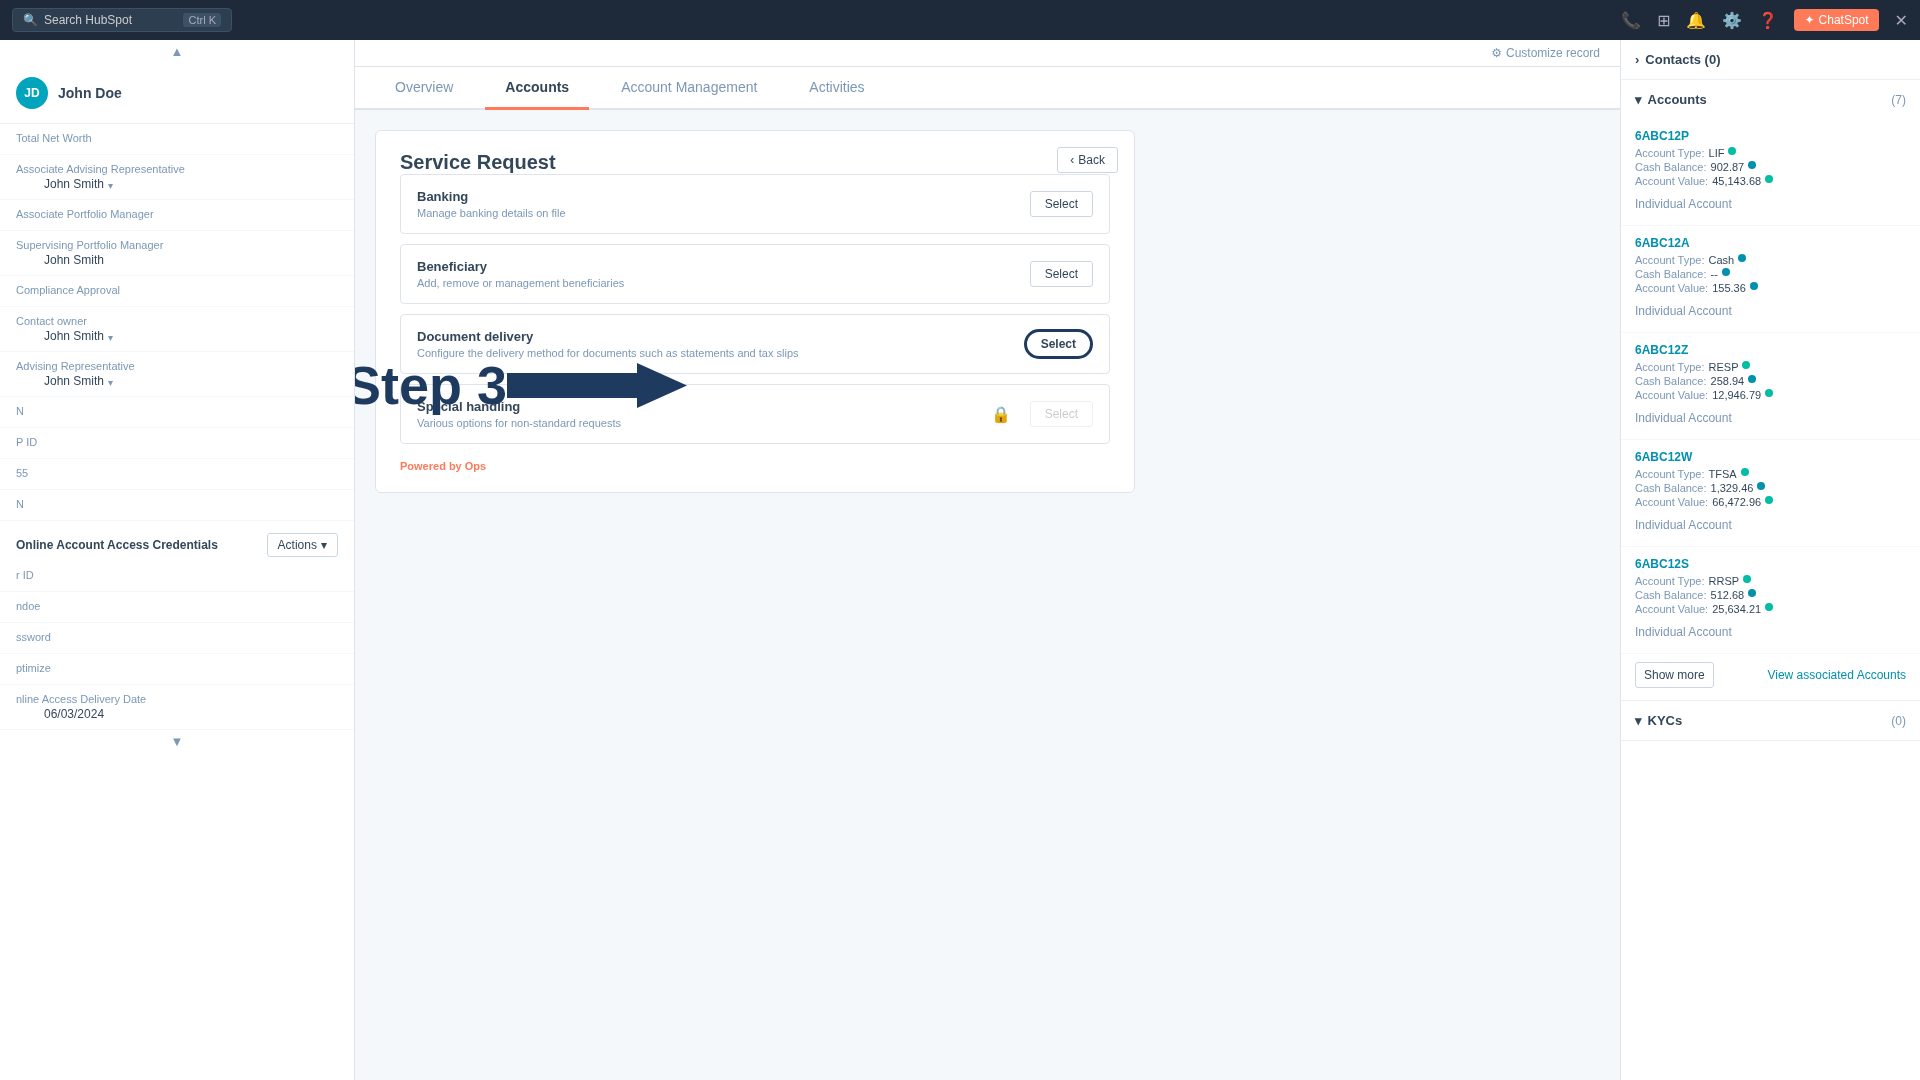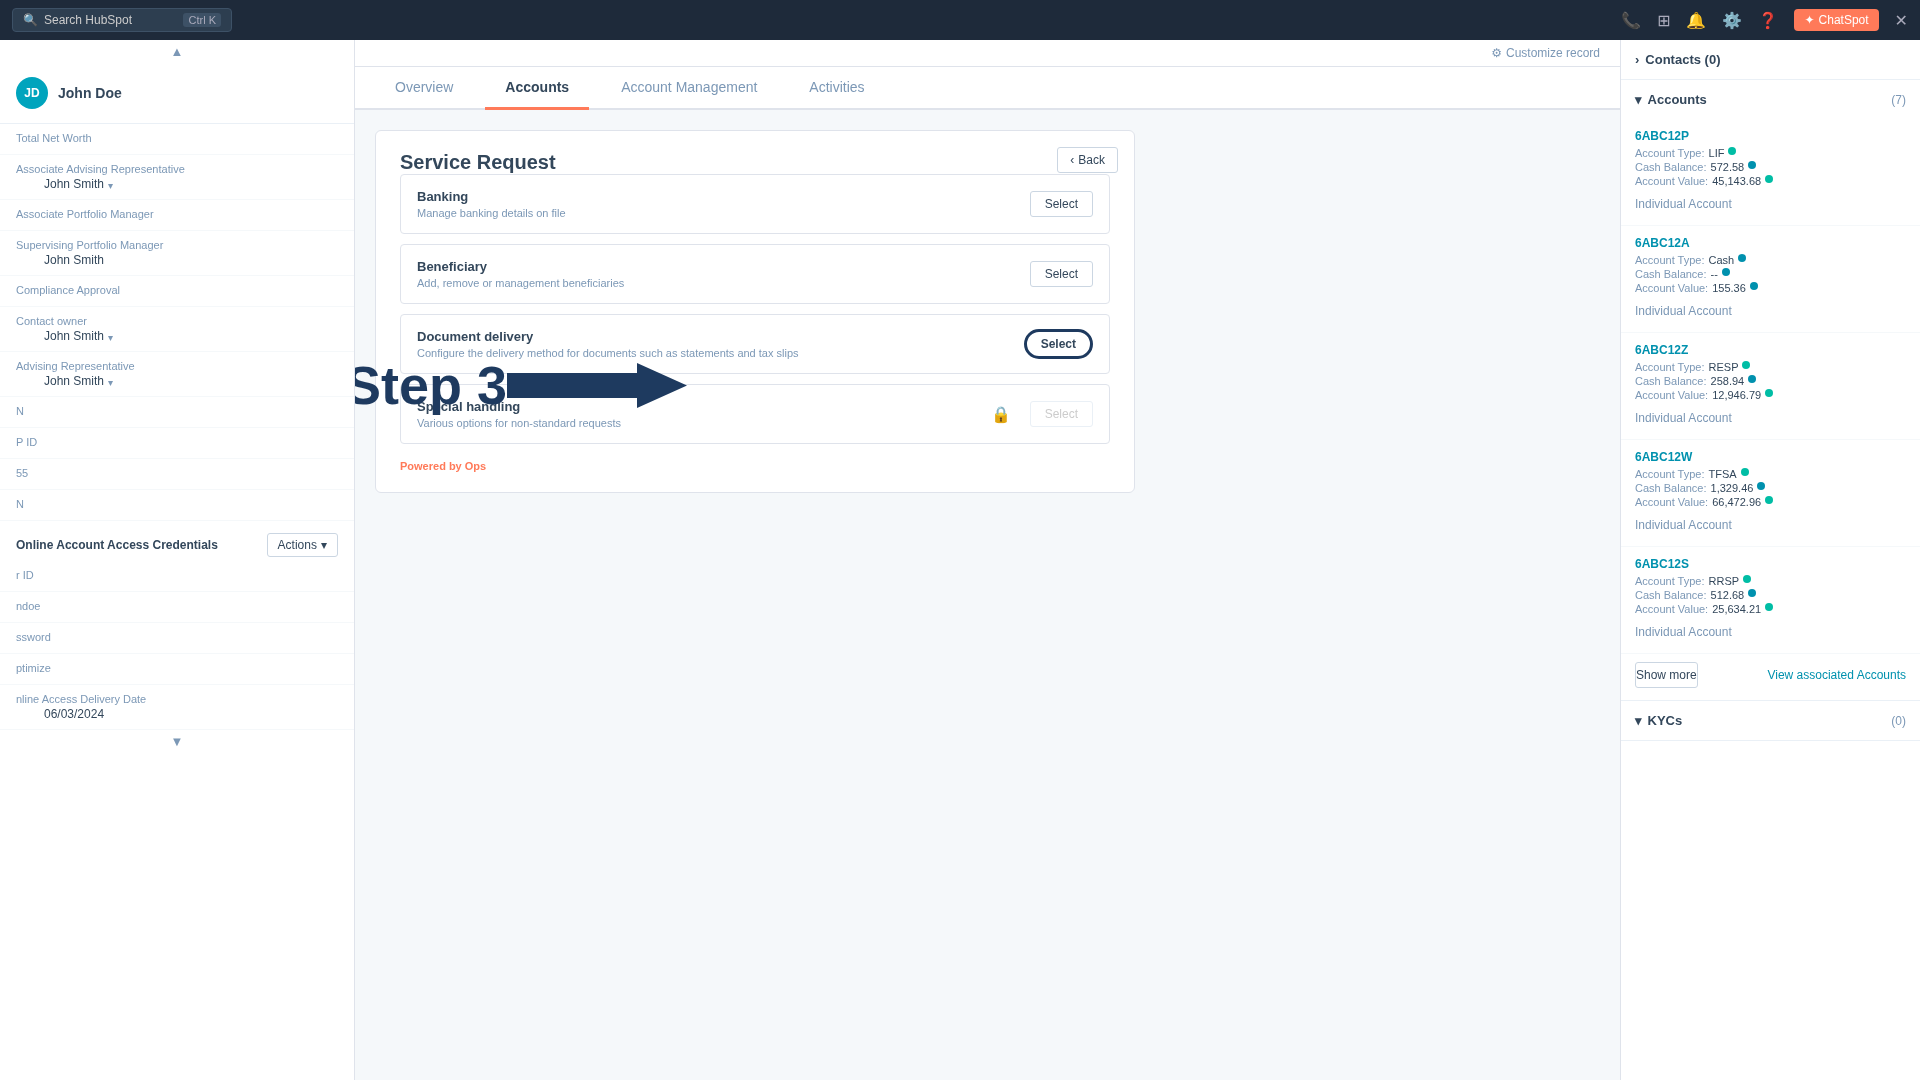--- a/index.html
+++ b/index.html
@@ -355,21 +355,21 @@
     }
     .account-type-label {
       font-size: 12px;
       color: #7c98b6;
       margin-top: 10px;
     }
     .show-more-btn {
       background: white;
       border: 1px solid #cbd6e2;
       border-radius: 3px;
-      padding: 5px 0;
+      padding: 5px 8px;
       font-size: 12px;
       cursor: pointer;
       color: #33475b;
       margin: 8px 14px;
     }
     .view-associated-link {
       color: #0091ae;
       font-size: 12px;
       cursor: pointer;
       padding: 4px 14px;
@@ -581,21 +581,21 @@
 
       <div class="account-item">
         <div class="account-id">6ABC12P</div>
         <div class="account-row">
           <span class="account-row-label">Account Type:</span>
           <span>LIF</span>
           <span class="dot-green"></span>
         </div>
         <div class="account-row">
           <span class="account-row-label">Cash Balance:</span>
-          <span>572.58</span>
+          <span>902.87</span>
           <span class="dot-blue"></span>
         </div>
         <div class="account-row">
           <span class="account-row-label">Account Value:</span>
           <span>45,143.68</span>
           <span class="dot-green"></span>
         </div>
         <div class="account-type-label">Individual Account</div>
       </div>
 

